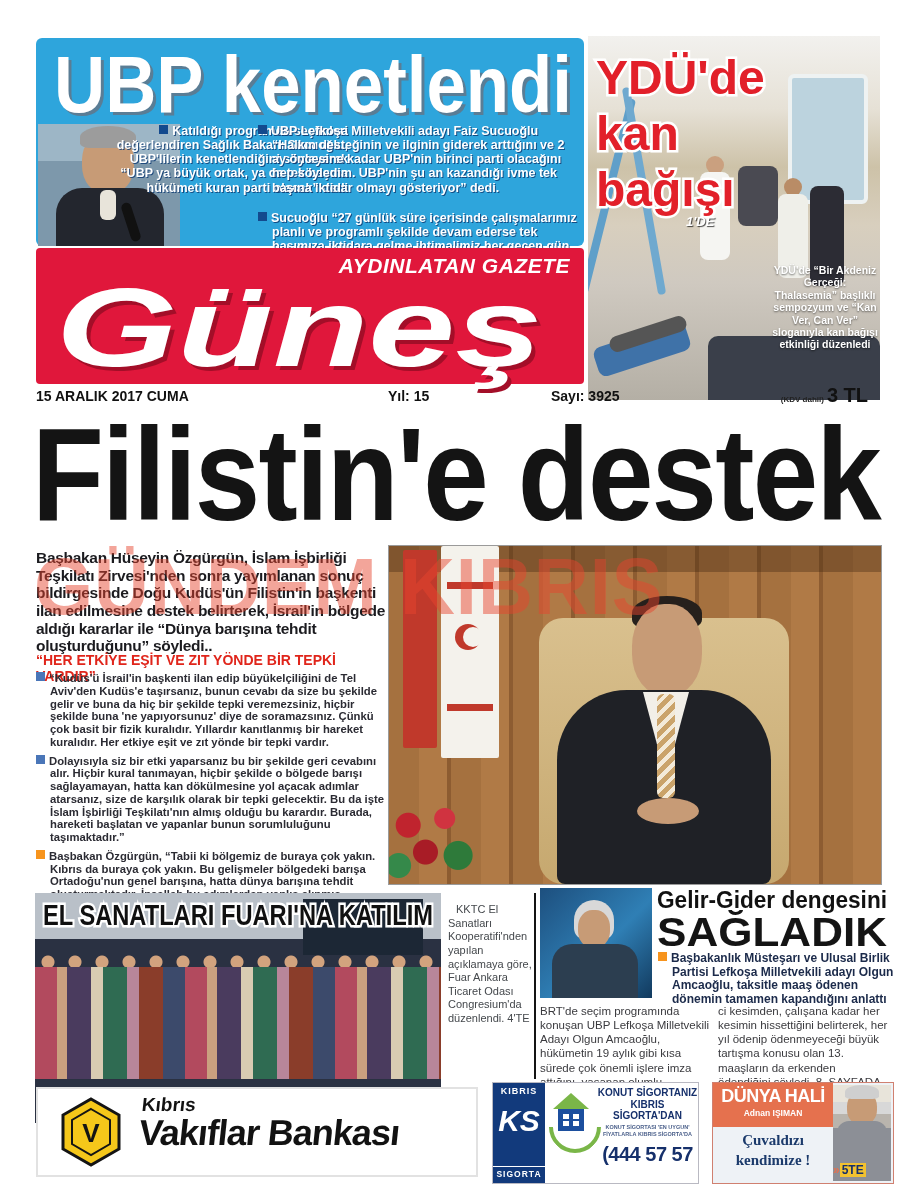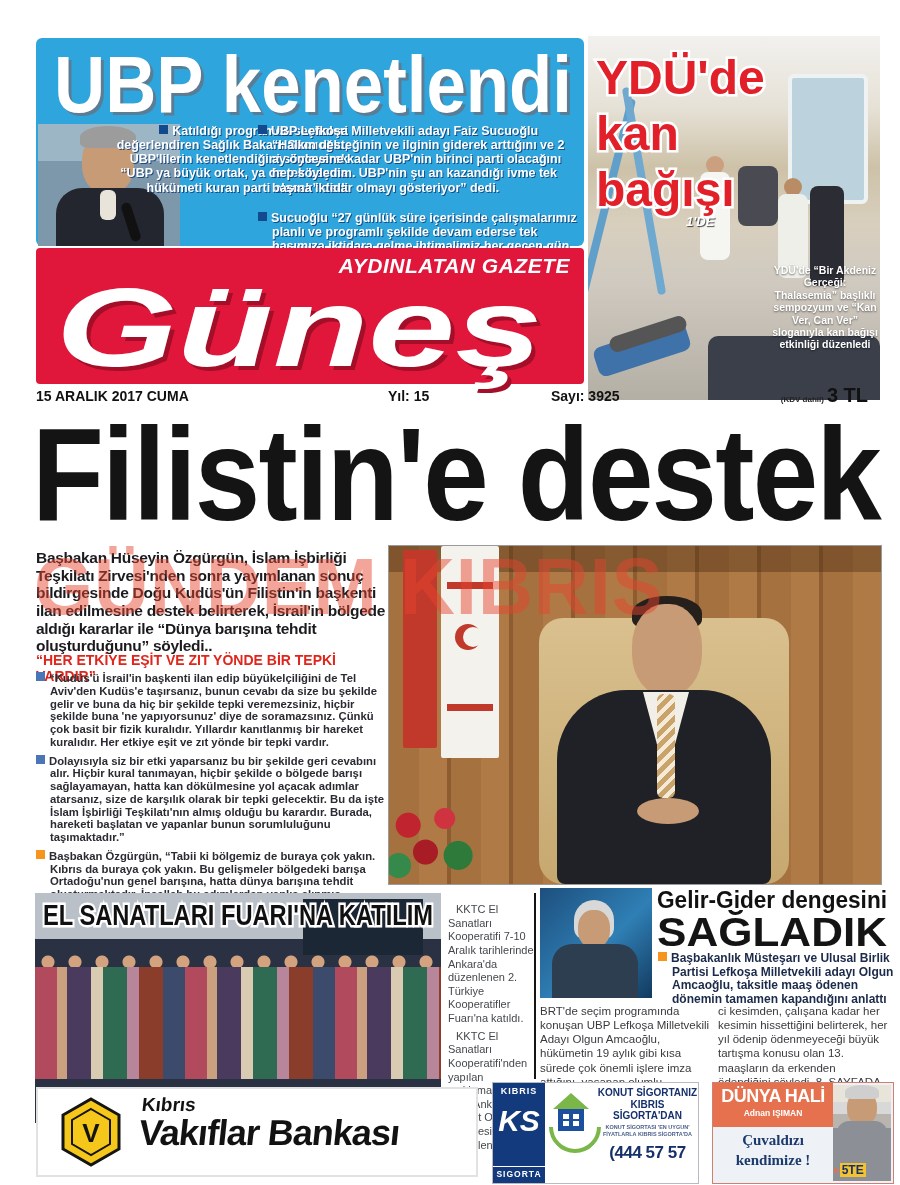--- a/index.html
+++ b/index.html
@@ -91,21 +91,21 @@
     transform:rotate(45deg);}
   #ks-roof{position:absolute;left:8px;top:10px;width:0;height:0;
     border-left:18px solid transparent;border-right:18px solid transparent;
     border-bottom:16px solid #7ab648;}
   #ks-body{position:absolute;left:13px;top:26px;width:26px;height:22px;background:#1c4f9e;}
   #ks-windows{position:absolute;left:18px;top:31px;width:16px;height:12px;
     background-image:linear-gradient(#fff,#fff);background-size:6px 5px;background-repeat:space;}
   #ks-right{flex:1;text-align:center;color:#16306b;padding-top:4px;}
   #ks-title{font-size:10px;font-weight:900;line-height:1.15;}
   #ks-fine{font-size:5.5px;font-weight:bold;color:#4a5f8a;line-height:1.3;margin-top:2px;}
-  #ks-phone{font-size:17px;font-weight:900;margin-top:5px;letter-spacing:-.5px;}
+  #ks-phone{font-size:20px;font-weight:900;margin-top:5px;letter-spacing:-.5px;}
 
   #dunya-ad{left:712px;top:1082px;width:180px;height:100px;border:1px solid #d08070;background:#eef2f6;}
   #dunya-head{position:absolute;left:0;top:0;width:120px;height:44px;background:#e5714e;
     color:#fff;text-align:center;}
   #dunya-title{font-size:18px;font-weight:900;letter-spacing:-.5px;margin-top:3px;}
   #dunya-author{font-size:8.5px;font-weight:bold;margin-top:1px;}
   #dunya-body{position:absolute;left:4px;top:48px;width:112px;text-align:center;
     font-family:"Liberation Serif",serif;font-weight:bold;color:#1b3a6b;font-size:15px;
     line-height:1.3;}
   #dunya-photo{right:2px;top:2px;width:58px;height:96px;
@@ -227,21 +227,20 @@
 
   <div class="photo" id="crafts-photo">
     <div class="abs" id="crafts-screen"></div>
     <div class="abs" id="crafts-heads"></div>
     <div class="abs" id="crafts-crowd"></div>
     <svg class="abs" style="left:6px;top:4px;" width="396" height="36">
       <text x="2" y="28" font-size="30" font-weight="bold" fill="#101010" stroke="#ffffff" stroke-width="5" paint-order="stroke" textLength="390" lengthAdjust="spacingAndGlyphs">EL SANATLARI FUARI'NA KATILIM</text>
     </svg>
   </div>
   <div class="abs" id="crafts-text">
-    <p>KKTC El Sanatları Kooperatifi 7-10 Aralık tarihlerinde Ankara'da düzenlenen 2. Türkiye Kooperatifler Fuarı'na katıldı.</p>
     <p>KKTC El Sanatları Kooperatifi'nden yapılan açıklamaya göre, Fuar Ankara Ticaret Odası Congresium'da düzenlendi. 4'TE</p>
   </div>
   <div class="abs" id="divider-v"></div>
 
   <div class="photo" id="budget-photo">
     <div class="fig" style="left:34px;top:12px;width:40px;height:40px;background:#d8d8d8;border-radius:50% 50% 30% 30%;"></div>
     <div class="fig" style="left:38px;top:22px;width:32px;height:38px;background:#c79b76;border-radius:45%;"></div>
     <div class="fig" style="left:12px;top:56px;width:86px;height:54px;background:#2c3e50;border-radius:20px 20px 0 0;"></div>
   </div>
   <svg class="abs" style="left:655px;top:886px;" width="238" height="28">

